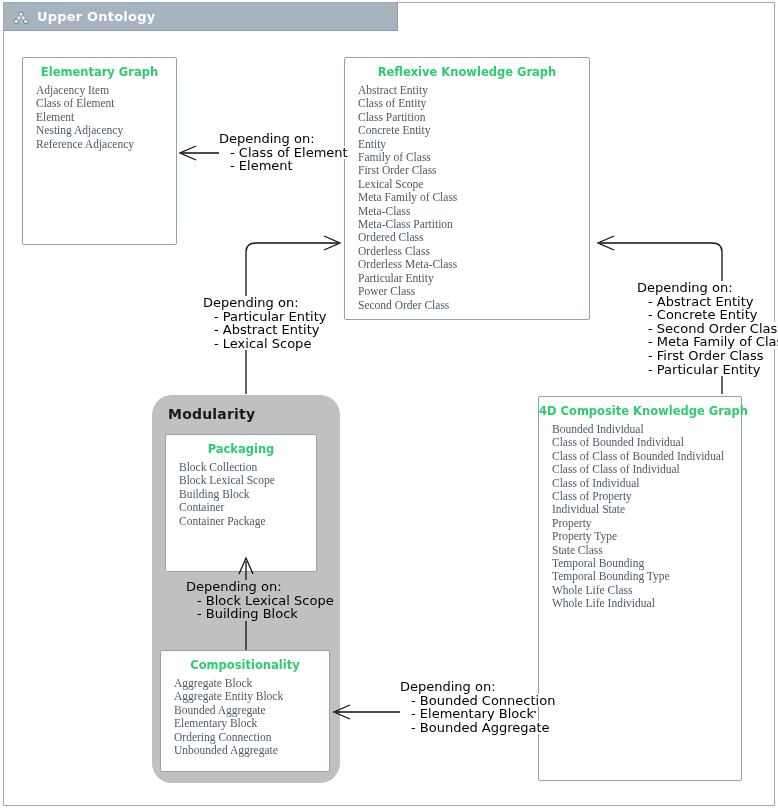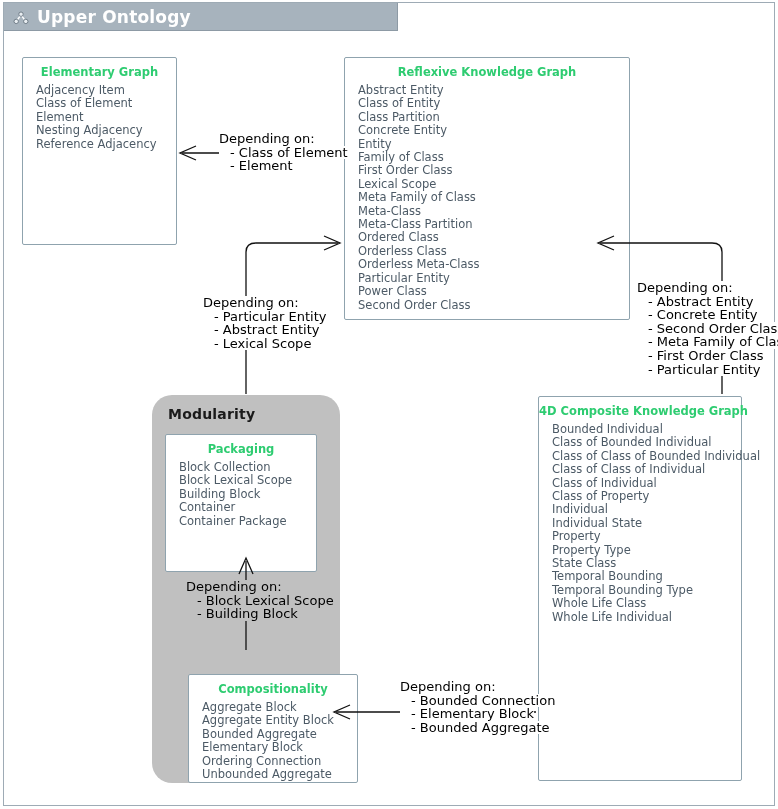--- a/index.html
+++ b/index.html
@@ -28,21 +28,21 @@
     width:394px;height:28px;
     box-sizing:border-box;
     background:#a7b3bd;
     border-right:1px solid #8d9aa5;
     border-bottom:1px solid #8d9aa5;
     display:flex;align-items:center;
     padding-left:9px;
     z-index:40;
   }
   #titlebar .tb-label{
-    font-size:17px;font-weight:bold;color:#ffffff;
+    font-size:13px;font-weight:bold;color:#ffffff;
     letter-spacing:.2px;margin-left:8px;
   }
   .tb-icon{width:16px;height:14px;display:block;}
 
   
   .ebox{
     position:absolute;
     box-sizing:border-box;
     background:#ffffff;
     border:1px solid #8fa3ae;
@@ -61,20 +61,21 @@
   .ebox ul{
     list-style:none;
     margin:0;
     padding:0 0 0 13px;
   }
   .ebox li{
     color:#4c5a66;
     font-size:11.5px;
     line-height:13.4px;
     white-space:nowrap;
+    font-family:Liberation Serif, serif;
   }
 
   
   #modularity{
     position:absolute;
     left:152px;top:395px;
     width:188px;height:388px;
     box-sizing:border-box;
     background:#c0c0c0;
     border-radius:20px;
@@ -177,21 +178,21 @@
     <div class="ebox-title">Elementary Graph</div>
     <ul>
       <li>Adjacency Item</li>
       <li>Class of Element</li>
       <li>Element</li>
       <li>Nesting Adjacency</li>
       <li>Reference Adjacency</li>
     </ul>
   </div>
 
-  <div class="ebox" style="left:344px;top:57px;width:286px;height:263px;">
+  <div class="ebox" style="left:344px;top:57px;width:246px;height:263px;">
     <div class="ebox-title">Reflexive Knowledge Graph</div>
     <ul>
       <li>Abstract Entity</li>
       <li>Class of Entity</li>
       <li>Class Partition</li>
       <li>Concrete Entity</li>
       <li>Entity</li>
       <li>Family of Class</li>
       <li>First Order Class</li>
       <li>Lexical Scope</li>
@@ -209,21 +210,20 @@
 
   <div class="ebox" style="left:538px;top:396px;width:204px;height:385px;">
     <div class="ebox-title">4D Composite Knowledge Graph</div>
     <ul>
       <li>Bounded Individual</li>
       <li>Class of Bounded Individual</li>
       <li>Class of Class of Bounded Individual</li>
       <li>Class of Class of Individual</li>
       <li>Class of Individual</li>
       <li>Class of Property</li>
-      <li>Individual</li>
       <li>Individual State</li>
       <li>Property</li>
       <li>Property Type</li>
       <li>State Class</li>
       <li>Temporal Bounding</li>
       <li>Temporal Bounding Type</li>
       <li>Whole Life Class</li>
       <li>Whole Life Individual</li>
     </ul>
   </div>
@@ -232,21 +232,21 @@
     <div class="ebox-title">Packaging</div>
     <ul>
       <li>Block Collection</li>
       <li>Block Lexical Scope</li>
       <li>Building Block</li>
       <li>Container</li>
       <li>Container Package</li>
     </ul>
   </div>
 
-  <div class="ebox" style="left:160px;top:674px;width:170px;height:109px;margin-left:28px;">
+  <div class="ebox" style="left:160px;top:650px;width:170px;height:122px;">
     <div class="ebox-title">Compositionality</div>
     <ul>
       <li>Aggregate Block</li>
       <li>Aggregate Entity Block</li>
       <li>Bounded Aggregate</li>
       <li>Elementary Block</li>
       <li>Ordering Connection</li>
       <li>Unbounded Aggregate</li>
     </ul>
   </div>

